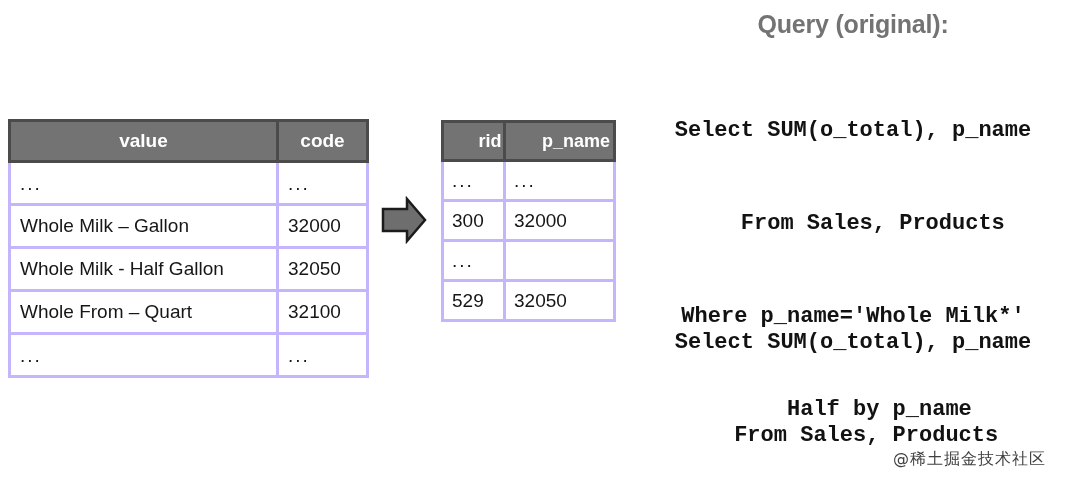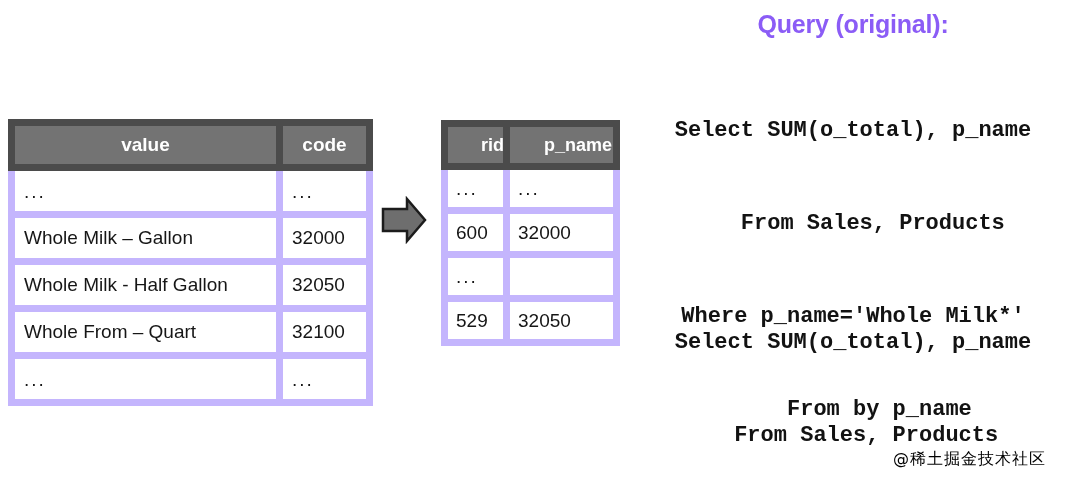--- a/index.html
+++ b/index.html
@@ -19,21 +19,21 @@
   
   .db-table {
     position: absolute;
     border-collapse: collapse;
     background: #ffffff;
     border: 3px solid #121212;
     table-layout: fixed;
   }
   .db-table th,
   .db-table td {
-    border: 7px solid #c4b5fd;
+    border: 3px solid #c4b5fd;
     padding: 0;
     font-family: "Liberation Sans", sans-serif;
     color: #161616;
     vertical-align: middle;
   }
   .db-table thead th {
     background: #737373;
     color: #ffffff;
     font-weight: bold;
     text-align: center;
@@ -90,42 +90,42 @@
     width: 440px;
     left: 633px;
   }
   #query-original { top: 10px; }
   #query-rewritten { top: 265px; }
 
   .query-title {
     font-family: "Liberation Sans", sans-serif;
     font-weight: bold;
     font-size: 25px;
-    color: #8b5cf6;
+    color: #737373;
     letter-spacing: -0.2px;
     margin-bottom: 14px;
   }
   .query-body {
     font-family: "Liberation Mono", "DejaVu Sans Mono", monospace;
     font-weight: bold;
     font-size: 22px;
     line-height: 31px;
     color: #121212;
     white-space: pre;
   }
   .query-line { display: block; }
 
   
   #watermark {
     position: absolute;
     left: 893px;
     top: 449px;
     font-family: "DejaVu Sans", sans-serif;
     font-size: 16px;
-    color: #000000;
+    color: #404040;
     white-space: nowrap;
     letter-spacing: 1px;
     pointer-events: none;
   }
 </style>
 </head>
 <body>
 
 <table class="db-table" id="table-mapping">
   <colgroup>
@@ -178,41 +178,41 @@
       <th>rid</th>
       <th>p_name</th>
     </tr>
   </thead>
   <tbody>
     <tr>
       <td class="cell-rid ellip">...</td>
       <td class="cell-pname ellip">...</td>
     </tr>
     <tr>
-      <td class="cell-rid">600</td>
+      <td class="cell-rid">300</td>
       <td class="cell-pname">32000</td>
     </tr>
     <tr>
       <td class="cell-rid ellip">...</td>
       <td class="cell-pname"></td>
     </tr>
     <tr>
       <td class="cell-rid">529</td>
       <td class="cell-pname">32050</td>
     </tr>
   </tbody>
 </table>
 
 <div class="query-block" id="query-original">
   <div class="query-title">Query (original):</div>
   <div class="query-body">
     <span class="query-line">Select SUM(o_total), p_name</span>
     <span class="query-line">   From Sales, Products</span>
     <span class="query-line">Where p_name='Whole Milk*'</span>
-    <span class="query-line">    From by p_name</span>
+    <span class="query-line">    Half by p_name</span>
   </div>
 </div>
 
 <div class="query-block" id="query-rewritten">
   <div class="query-body">
     <span class="query-line">Select SUM(o_total), p_name</span>
     <span class="query-line">  From Sales, Products</span>
     
     
     

